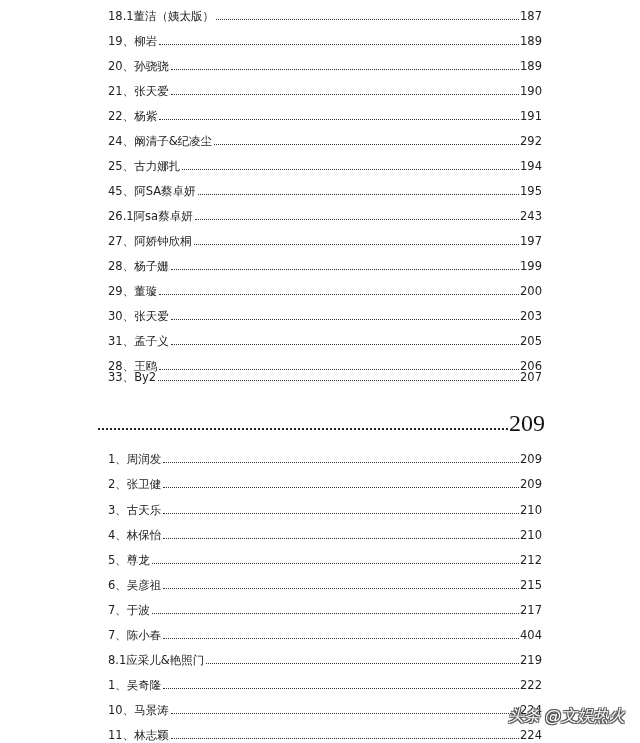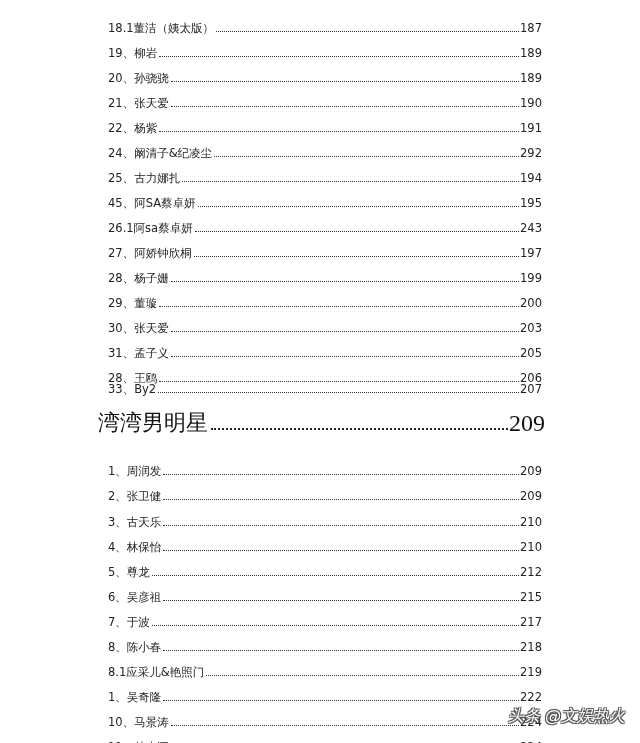--- a/index.html
+++ b/index.html
@@ -6,21 +6,21 @@
   body {
     width: 640px; height: 743px; overflow: hidden;
     background: #ffffff; position: relative;
     font-family: "DejaVu Sans", "Liberation Sans", sans-serif;
     color: #222222;
   }
   .toc { position: absolute; left: 0; top: 0; width: 640px; }
   .row {
     position: absolute; left: 108px; width: 434px; height: 20px;
     display: flex; align-items: flex-end;
-    font-size: 11.5px; line-height: 14px; margin-top: 12px;
+    font-size: 11.5px; line-height: 14px;
   }
   .row .label { white-space: nowrap; padding-right: 2px; }
   .row .dots {
     flex: 1; overflow: hidden; white-space: nowrap;
     border-bottom: 1.6px dotted #333; margin-bottom: 3px; height: 0;
   }
   .row .page { white-space: nowrap; padding-left: 1px; }
   .section {
     position: absolute; left: 98px; top: 404px; width: 447px; height: 32px;
     display: flex; align-items: flex-end;
@@ -118,21 +118,20 @@
       <span class="dots"></span>
       <span class="page">206</span>
     </div>
   <div class="row" style="top:364px">
       <span class="label">33、By2</span>
       <span class="dots"></span>
       <span class="page">207</span>
     </div>
 
   <div class="section">
-      <span class="label">湾湾男明星</span>
       <span class="dots"></span>
       <span class="page">209</span>
     </div>
 
   <div class="row" style="top:446px">
       <span class="label">1、周润发</span>
       <span class="dots"></span>
       <span class="page">209</span>
     </div>
   <div class="row" style="top:471px">
@@ -159,23 +158,23 @@
       <span class="label">6、吴彦祖</span>
       <span class="dots"></span>
       <span class="page">215</span>
     </div>
   <div class="row" style="top:597px">
       <span class="label">7、于波</span>
       <span class="dots"></span>
       <span class="page">217</span>
     </div>
   <div class="row" style="top:622px">
-      <span class="label">8、陈小春</span>
+      <span class="label">7、陈小春</span>
       <span class="dots"></span>
-      <span class="page">218</span>
+      <span class="page">404</span>
     </div>
   <div class="row" style="top:647px">
       <span class="label">8.1应采儿&amp;艳照门</span>
       <span class="dots"></span>
       <span class="page">219</span>
     </div>
   <div class="row" style="top:672px">
       <span class="label">1、吴奇隆</span>
       <span class="dots"></span>
       <span class="page">222</span>

